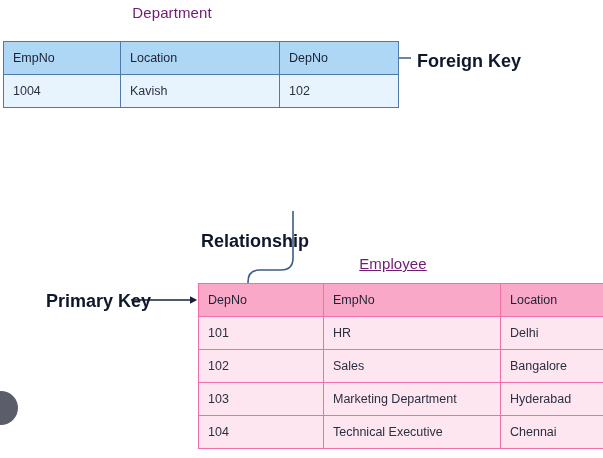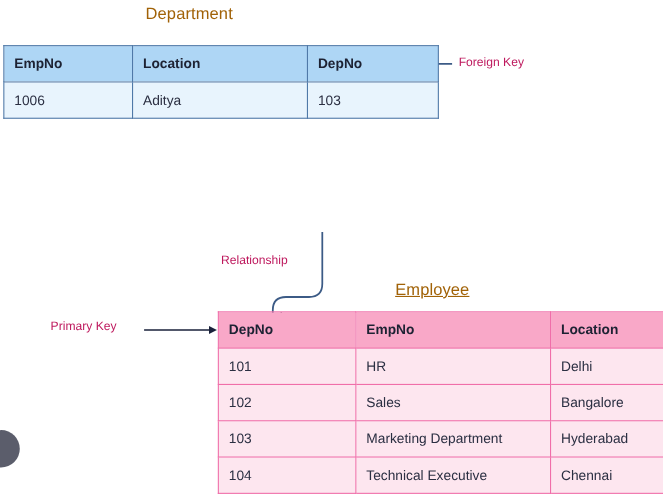--- a/index.html
+++ b/index.html
@@ -20,21 +20,21 @@
     left: 0;
     top: 0;
     width: 603px;
     height: 458px;
   }
 
   
   .table-title {
     position: absolute;
     font-size: 15px;
-    color: #a16207;
+    color: #701a75;
     white-space: nowrap;
     text-align: center;
     letter-spacing: 0.1px;
   }
   #title-department {
     left: 92px;
     top: 4px;
     width: 160px;
   }
   #title-employee {
@@ -52,21 +52,21 @@
     font-size: 12.5px;
   }
   .db-table td {
     padding: 0 9px;
     height: 32px;
     vertical-align: middle;
     overflow: hidden;
     white-space: nowrap;
   }
   .db-table thead td {
-    font-weight: bold;
+    font-weight: normal;
     font-size: 12.5px;
   }
 
   
   #table-department {
     left: 3px;
     top: 41px;
     width: 338px;
     border: 1px solid #4f79a8;
   }
@@ -103,23 +103,24 @@
     background: #fde6ef;
     color: #2b2f42;
   }
   .col-dno  { width: 106px; }
   .col-dname{ width: 158px; }
   .col-loc  { width: 126px; }
 
   
   .annotation {
     position: absolute;
-    font-size: 11px;
-    color: #be185d;
+    font-size: 18px;
+    color: #0f172a;
     white-space: nowrap;
+    font-weight: bold;
   }
   #label-foreign-key {
     left: 417px;
     top: 51px;
   }
   #label-primary-key {
     left: 46px;
     top: 291px;
   }
   #label-relationship {
@@ -166,23 +167,23 @@
 <table class="db-table" id="table-department">
   <thead>
     <tr>
       <td class="col-empno">EmpNo</td>
       <td class="col-empname">Location</td>
       <td class="col-depno">DepNo</td>
     </tr>
   </thead>
   <tbody>
     <tr>
-      <td>1006</td>
-      <td>Aditya</td>
-      <td>103</td>
+      <td>1004</td>
+      <td>Kavish</td>
+      <td>102</td>
     </tr>
   </tbody>
 </table>
 
 <div class="table-title" id="title-employee">Employee</div>
 
 <table class="db-table" id="table-employee">
   <thead>
     <tr>
       <td class="col-dno">DepNo</td>

